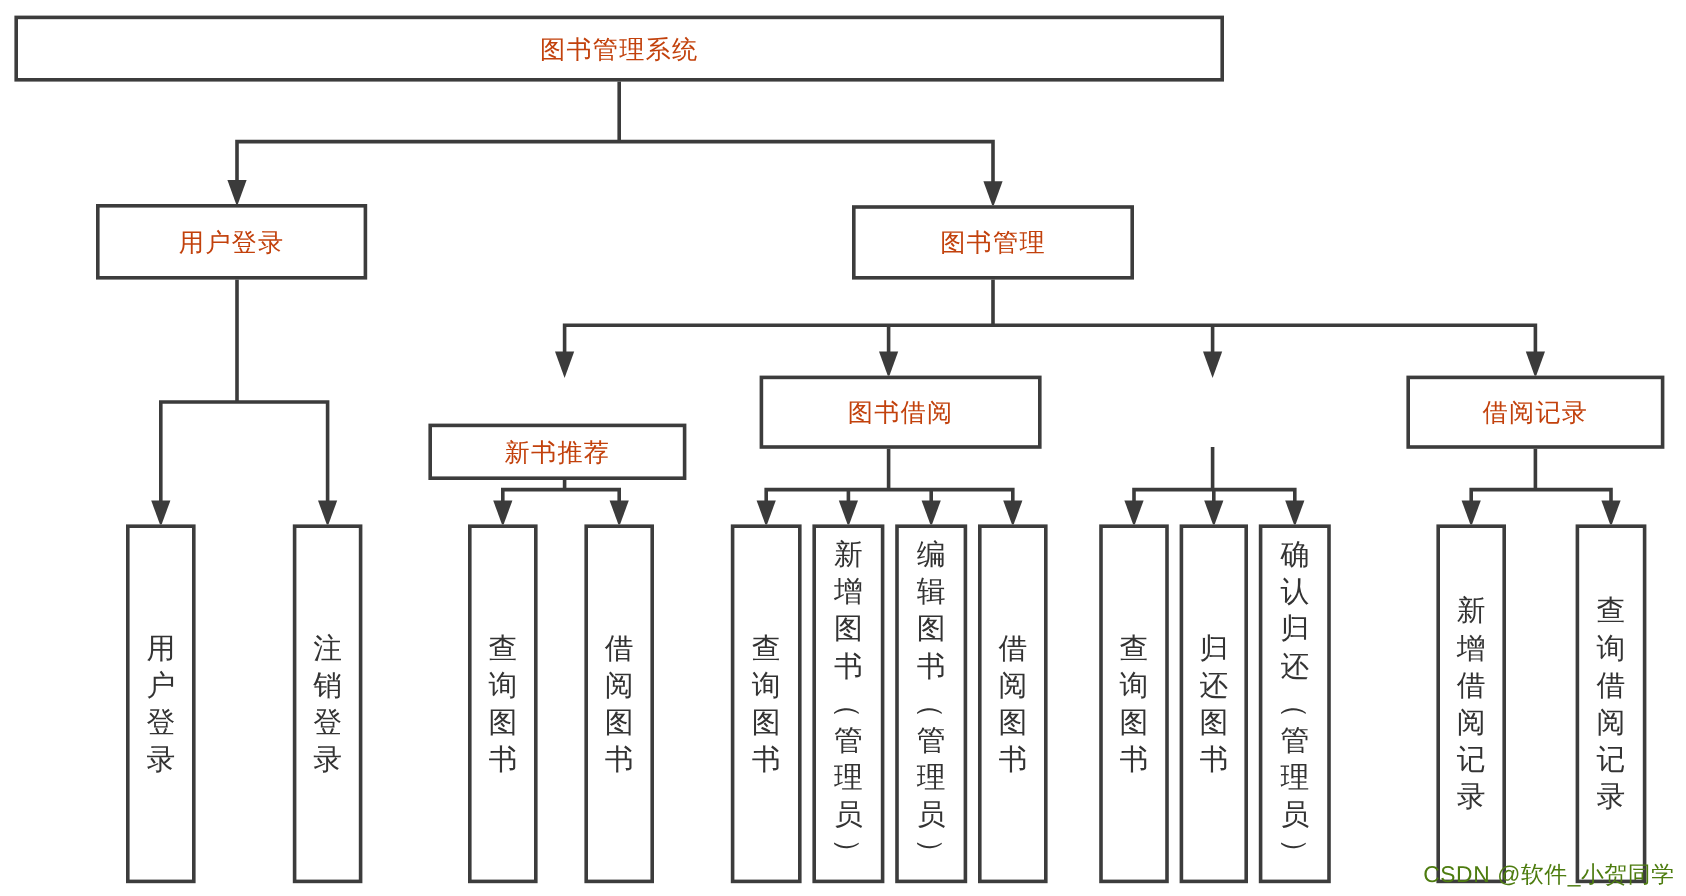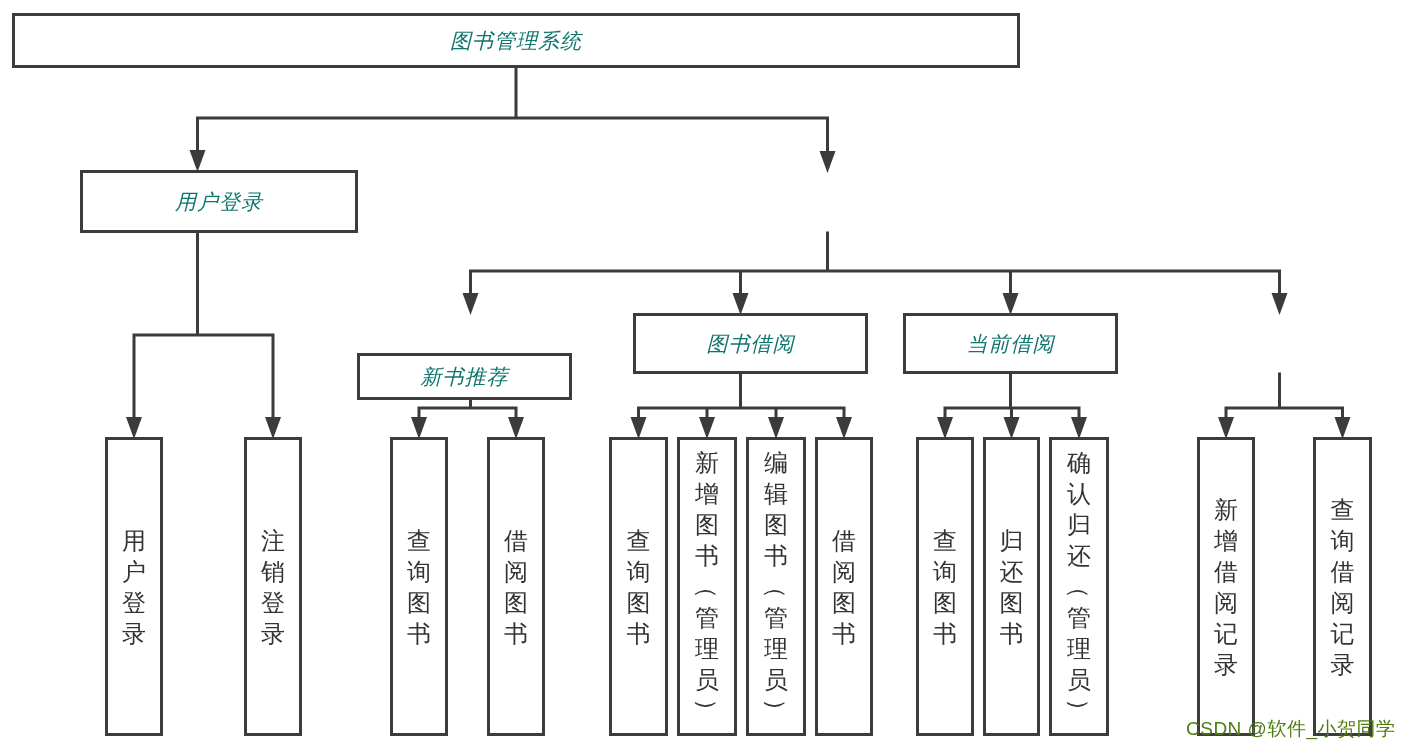--- a/index.html
+++ b/index.html
@@ -5,21 +5,21 @@
   html,body{margin:0;padding:0;background:#fff;}
   .stage{
     position:relative;width:1405px;height:747px;background:#ffffff;
     font-family:"Liberation Sans","DejaVu Sans",sans-serif;overflow:hidden;
   }
   .connectors{position:absolute;left:0;top:0;width:1405px;height:747px;z-index:1;}
   .node{
     position:absolute;background:#ffffff;border:3px solid #3c3c3c;box-sizing:border-box;
     display:flex;align-items:center;justify-content:center;z-index:2;
   }
-  .node.h .lbl{font-size:21px;color:#0f766e;letter-spacing:1px;white-space:nowrap;font-style:italic;}
+  .node.h .lbl{font-size:21px;color:#c2410c;letter-spacing:1px;white-space:nowrap;}
   .node.v .lbl{display:flex;flex-direction:column;align-items:center;justify-content:center;color:#333333;}
   .node.v .lbl span{font-size:24px;line-height:31px;height:31px;width:28px;text-align:center;display:block;}
   .node.v .lbl span.rot{transform:rotate(90deg);}
   .watermark{
     position:absolute;left:1186px;top:716px;font-size:19px;color:#4d7c0f;
     letter-spacing:0.5px;z-index:6;white-space:nowrap;
   }
 </style>
 </head>
 <body>
@@ -46,32 +46,35 @@
         <polygon points="1003.5,417 1019.5,417 1011.5,439" fill="#3b3b3b"></polygon>
         <polygon points="1071,417 1087,417 1079,439" fill="#3b3b3b"></polygon>
         <polygon points="1218,417 1234,417 1226,439" fill="#3b3b3b"></polygon>
         <polygon points="1334.5,417 1350.5,417 1342.5,439" fill="#3b3b3b"></polygon>
       </svg></div>
 
   <div class="node h" style="left: 12px; top: 13px; width: 1008px; height: 55px;">
     <span class="lbl">图书管理系统</span>
   </div>
 
-  <div class="node h" style="left: 80px; top: 170px; width: 278px; height: 63px;">
+  <div class="node h" style="left: 80px; top: 170px; width: 226px; height: 63px;">
     <span class="lbl">用户登录</span>
+  </div>
+  <div class="node h" style="left: 710px; top: 171px; width: 235px; height: 62px;">
+    <span class="lbl">图书管理</span>
   </div>
 
   <div class="node h" style="left: 357px; top: 313px; width: 215px; height: 47px; margin-top: 40px;">
     <span class="lbl">新书推荐</span>
   </div>
   <div class="node h" style="left: 633px; top: 313px; width: 235px; height: 61px;">
     <span class="lbl">图书借阅</span>
   </div>
-  <div class="node h" style="left: 903px; top: 313px; width: 215px; height: 61px;">
-    <span class="lbl">当前借阅</span>
+  <div class="node h" style="left: 1172px; top: 313px; width: 215px; height: 61px;">
+    <span class="lbl">借阅记录</span>
   </div>
 
   <div class="node v" style="left: 105px; top: 437px; width: 58px; height: 299px;">
     <span class="lbl">
         <span>用</span>
         <span>户</span>
         <span>登</span>
         <span>录</span>
       </span>
   </div>

